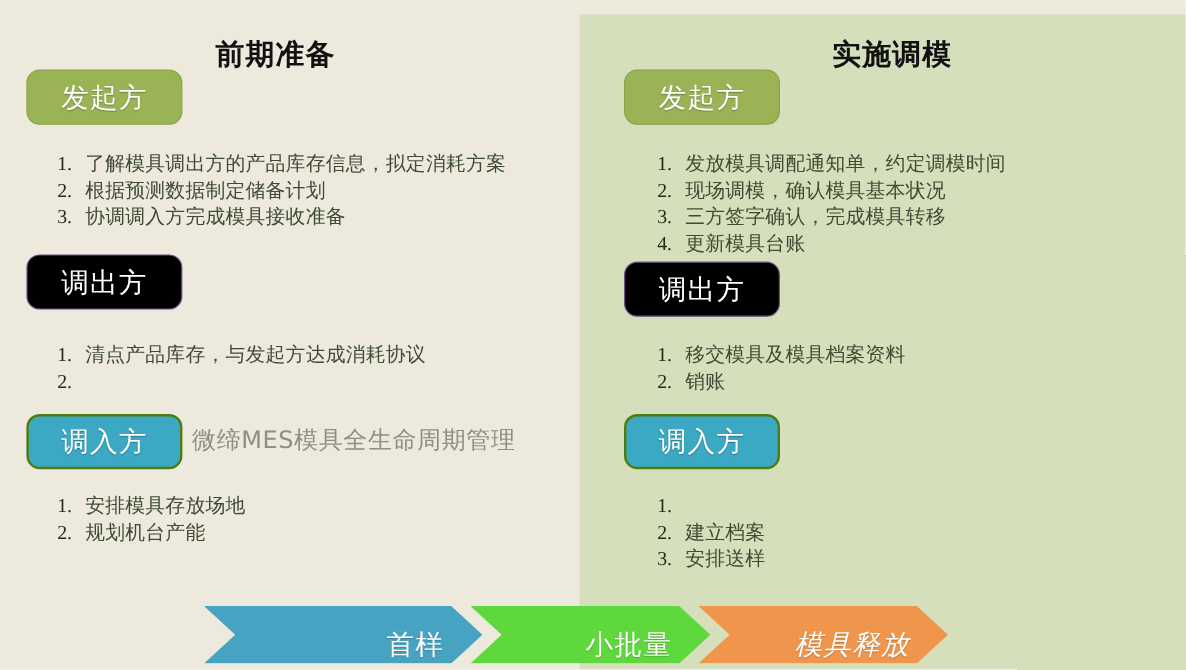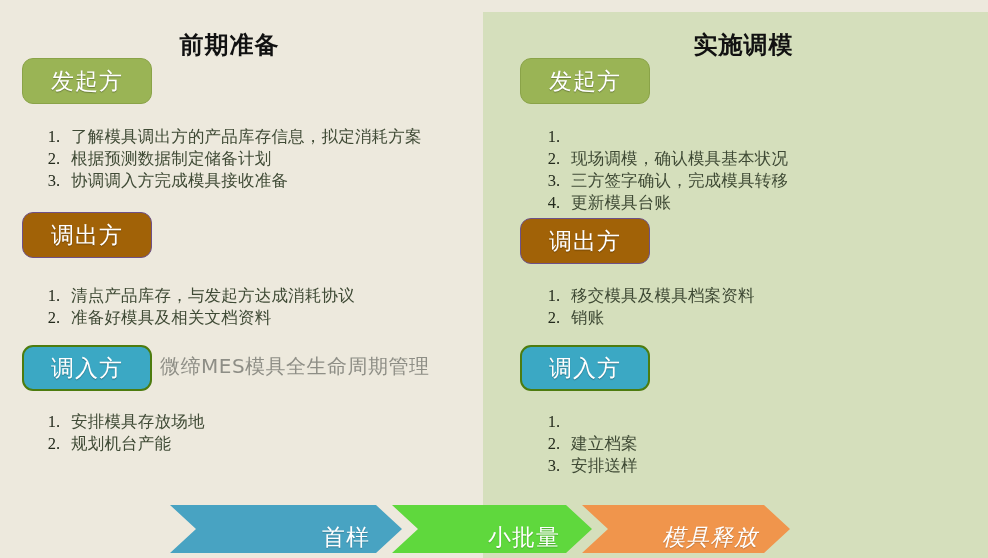--- a/index.html
+++ b/index.html
@@ -51,21 +51,21 @@
     display: flex;
     align-items: center;
     justify-content: center;
     font-family: Liberation Mono, monospace;
     font-size: 23px;
     color: #ffffff;
     text-shadow: 0 1px 1px rgba(0,0,0,0.30);
     letter-spacing: 1px;
   }
   .pill.green  { background: #9ab455; border: 1px solid #8aa348; }
-  .pill.purple { background: #a16207; border: 1px solid #6d5189; justify-content: center; }
+  .pill.purple { background: #000000; border: 1px solid #6d5189; justify-content: center; }
   .pill.blue   { background: #3ba8c4; border: 2px solid #4d7c0f; }
 
   
   .numlist {
     position: absolute;
     margin: 0;
     padding: 0;
     list-style: none;
     font-family: "Liberation Serif", serif;
     font-size: 16.5px;
@@ -162,21 +162,20 @@
   <div class="pill purple" style="left:22px; top:212px;">
     <span>调出方</span>
   </div>
   <ul class="numlist" style="left:34px; top:285px;">
     <li>
       <span class="num">1.</span>
       <span class="txt">清点产品库存，与发起方达成消耗协议</span>
     </li>
     <li>
       <span class="num">2.</span>
-      <span class="txt">准备好模具及相关文档资料</span>
     </li>
   </ul>
 
   <div class="pill blue" style="left:22px; top:345px;">
     <span>调入方</span>
   </div>
   <div id="watermark">微缔MES模具全生命周期管理</div>
   <ul class="numlist" style="left:34px; top:411px;">
     <li>
       <span class="num">1.</span>
@@ -187,20 +186,21 @@
       <span class="txt">规划机台产能</span>
     </li>
   </ul>
 
   <div class="pill green" style="left:520px; top:58px;">
     <span>发起方</span>
   </div>
   <ul class="numlist" style="left:534px; top:126px;">
     <li>
       <span class="num">1.</span>
+      <span class="txt">发放模具调配通知单，约定调模时间</span>
     </li>
     <li>
       <span class="num">2.</span>
       <span class="txt">现场调模，确认模具基本状况</span>
     </li>
     <li>
       <span class="num">3.</span>
       <span class="txt">三方签字确认，完成模具转移</span>
     </li>
     <li>

